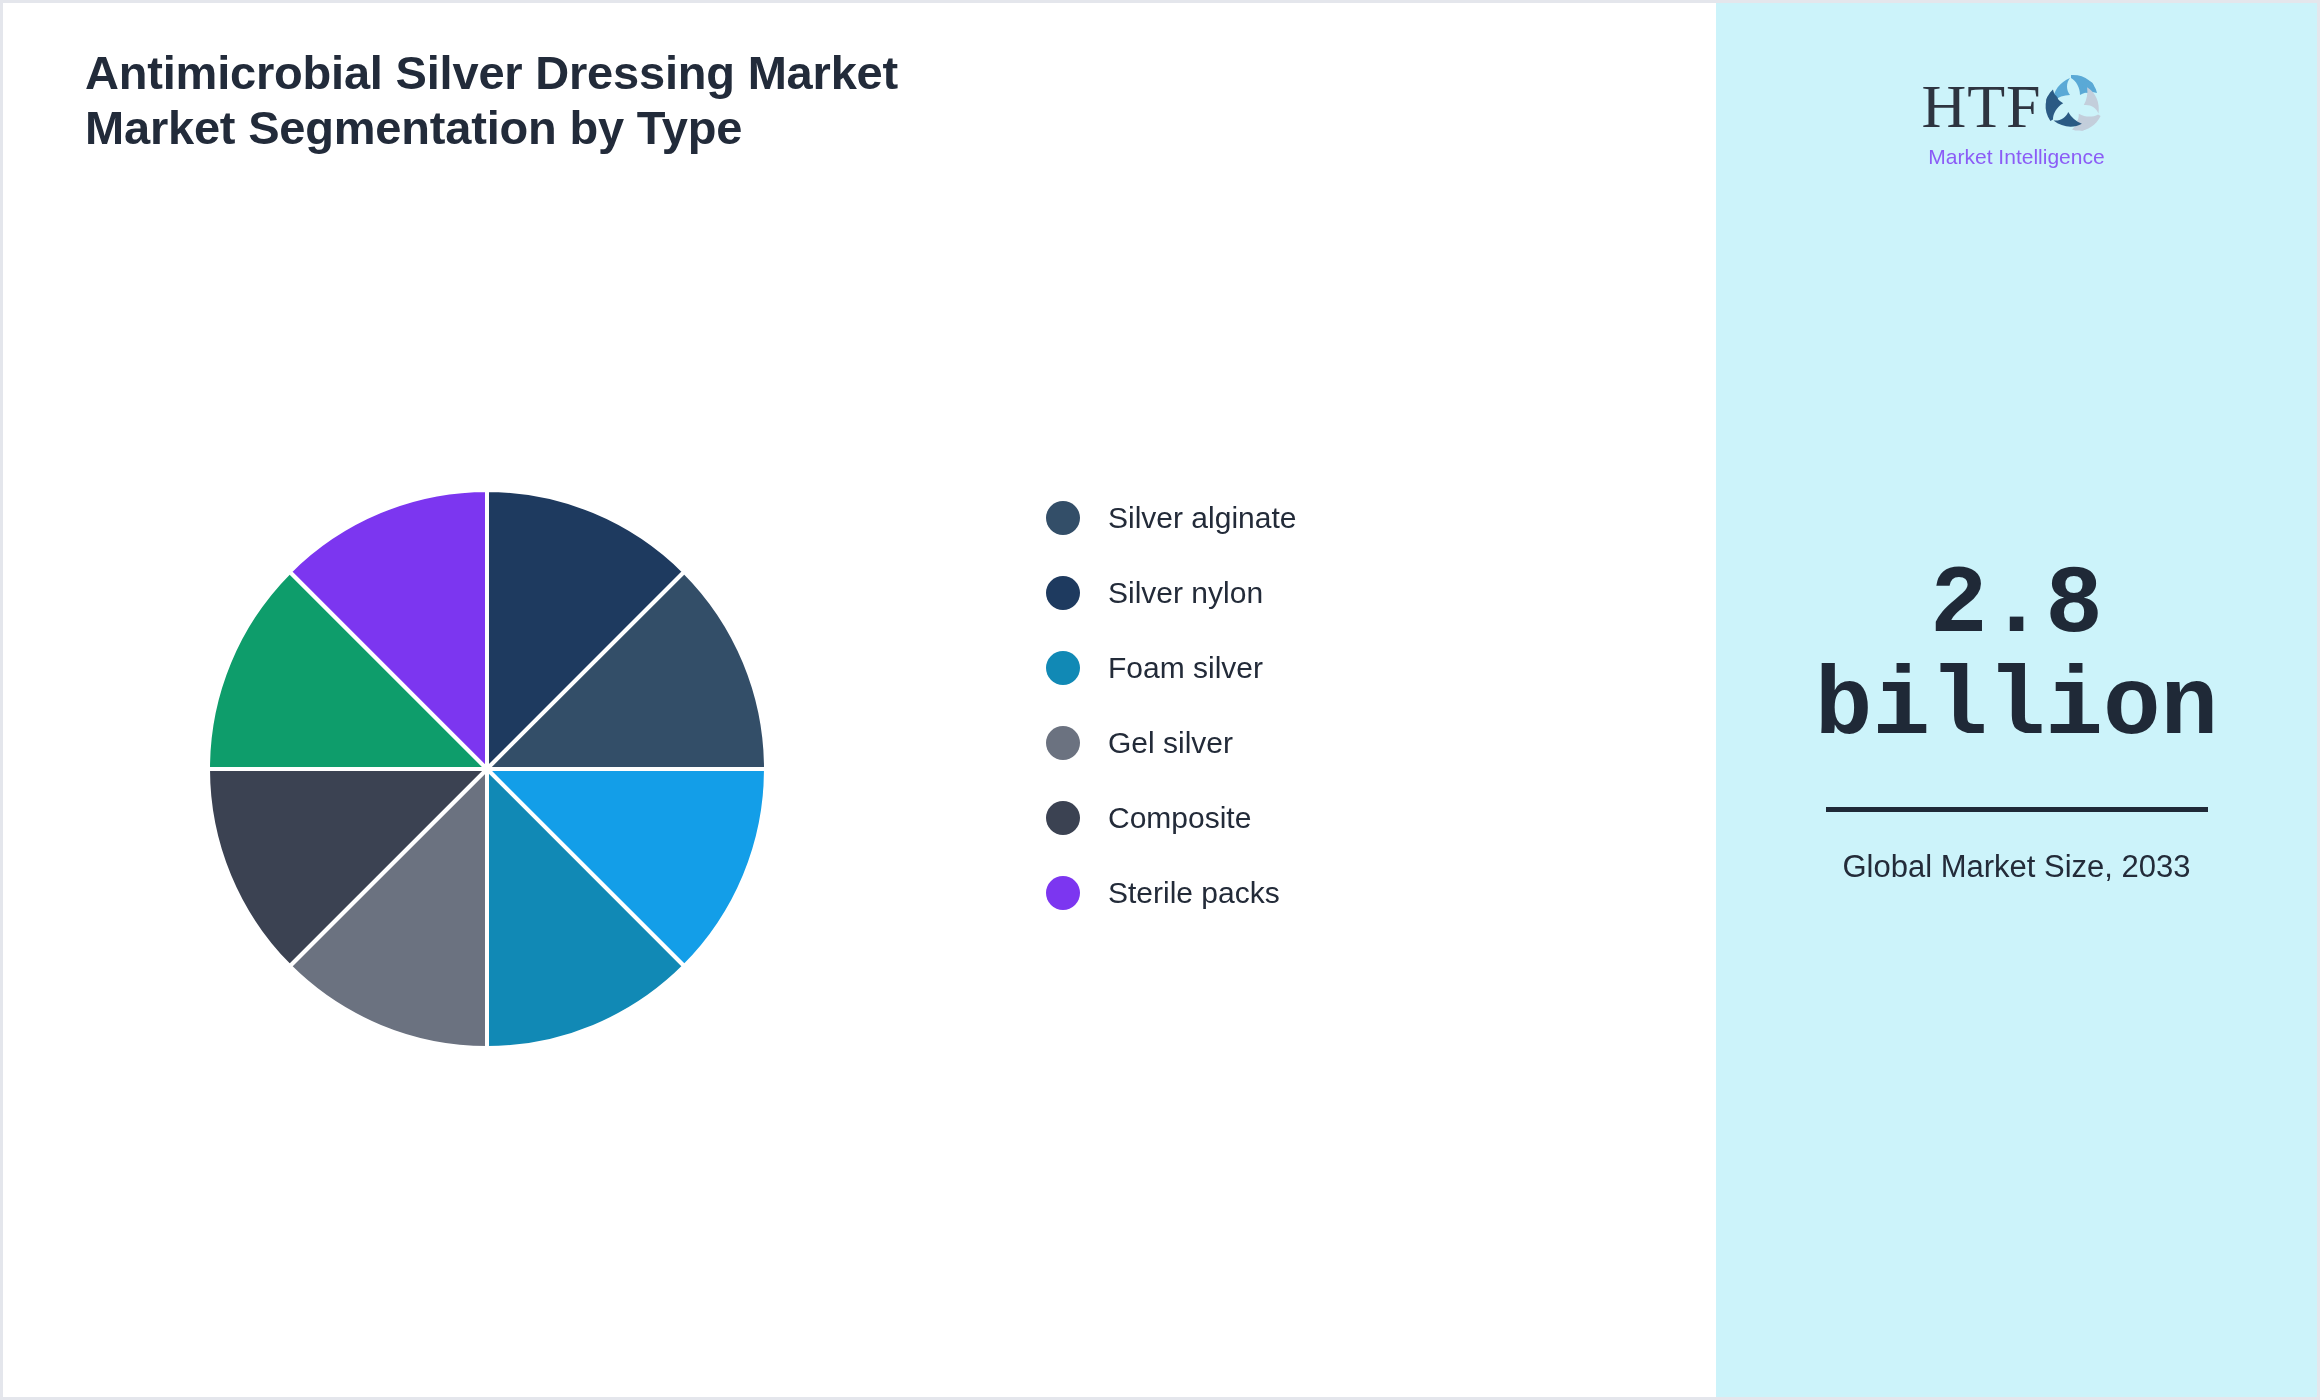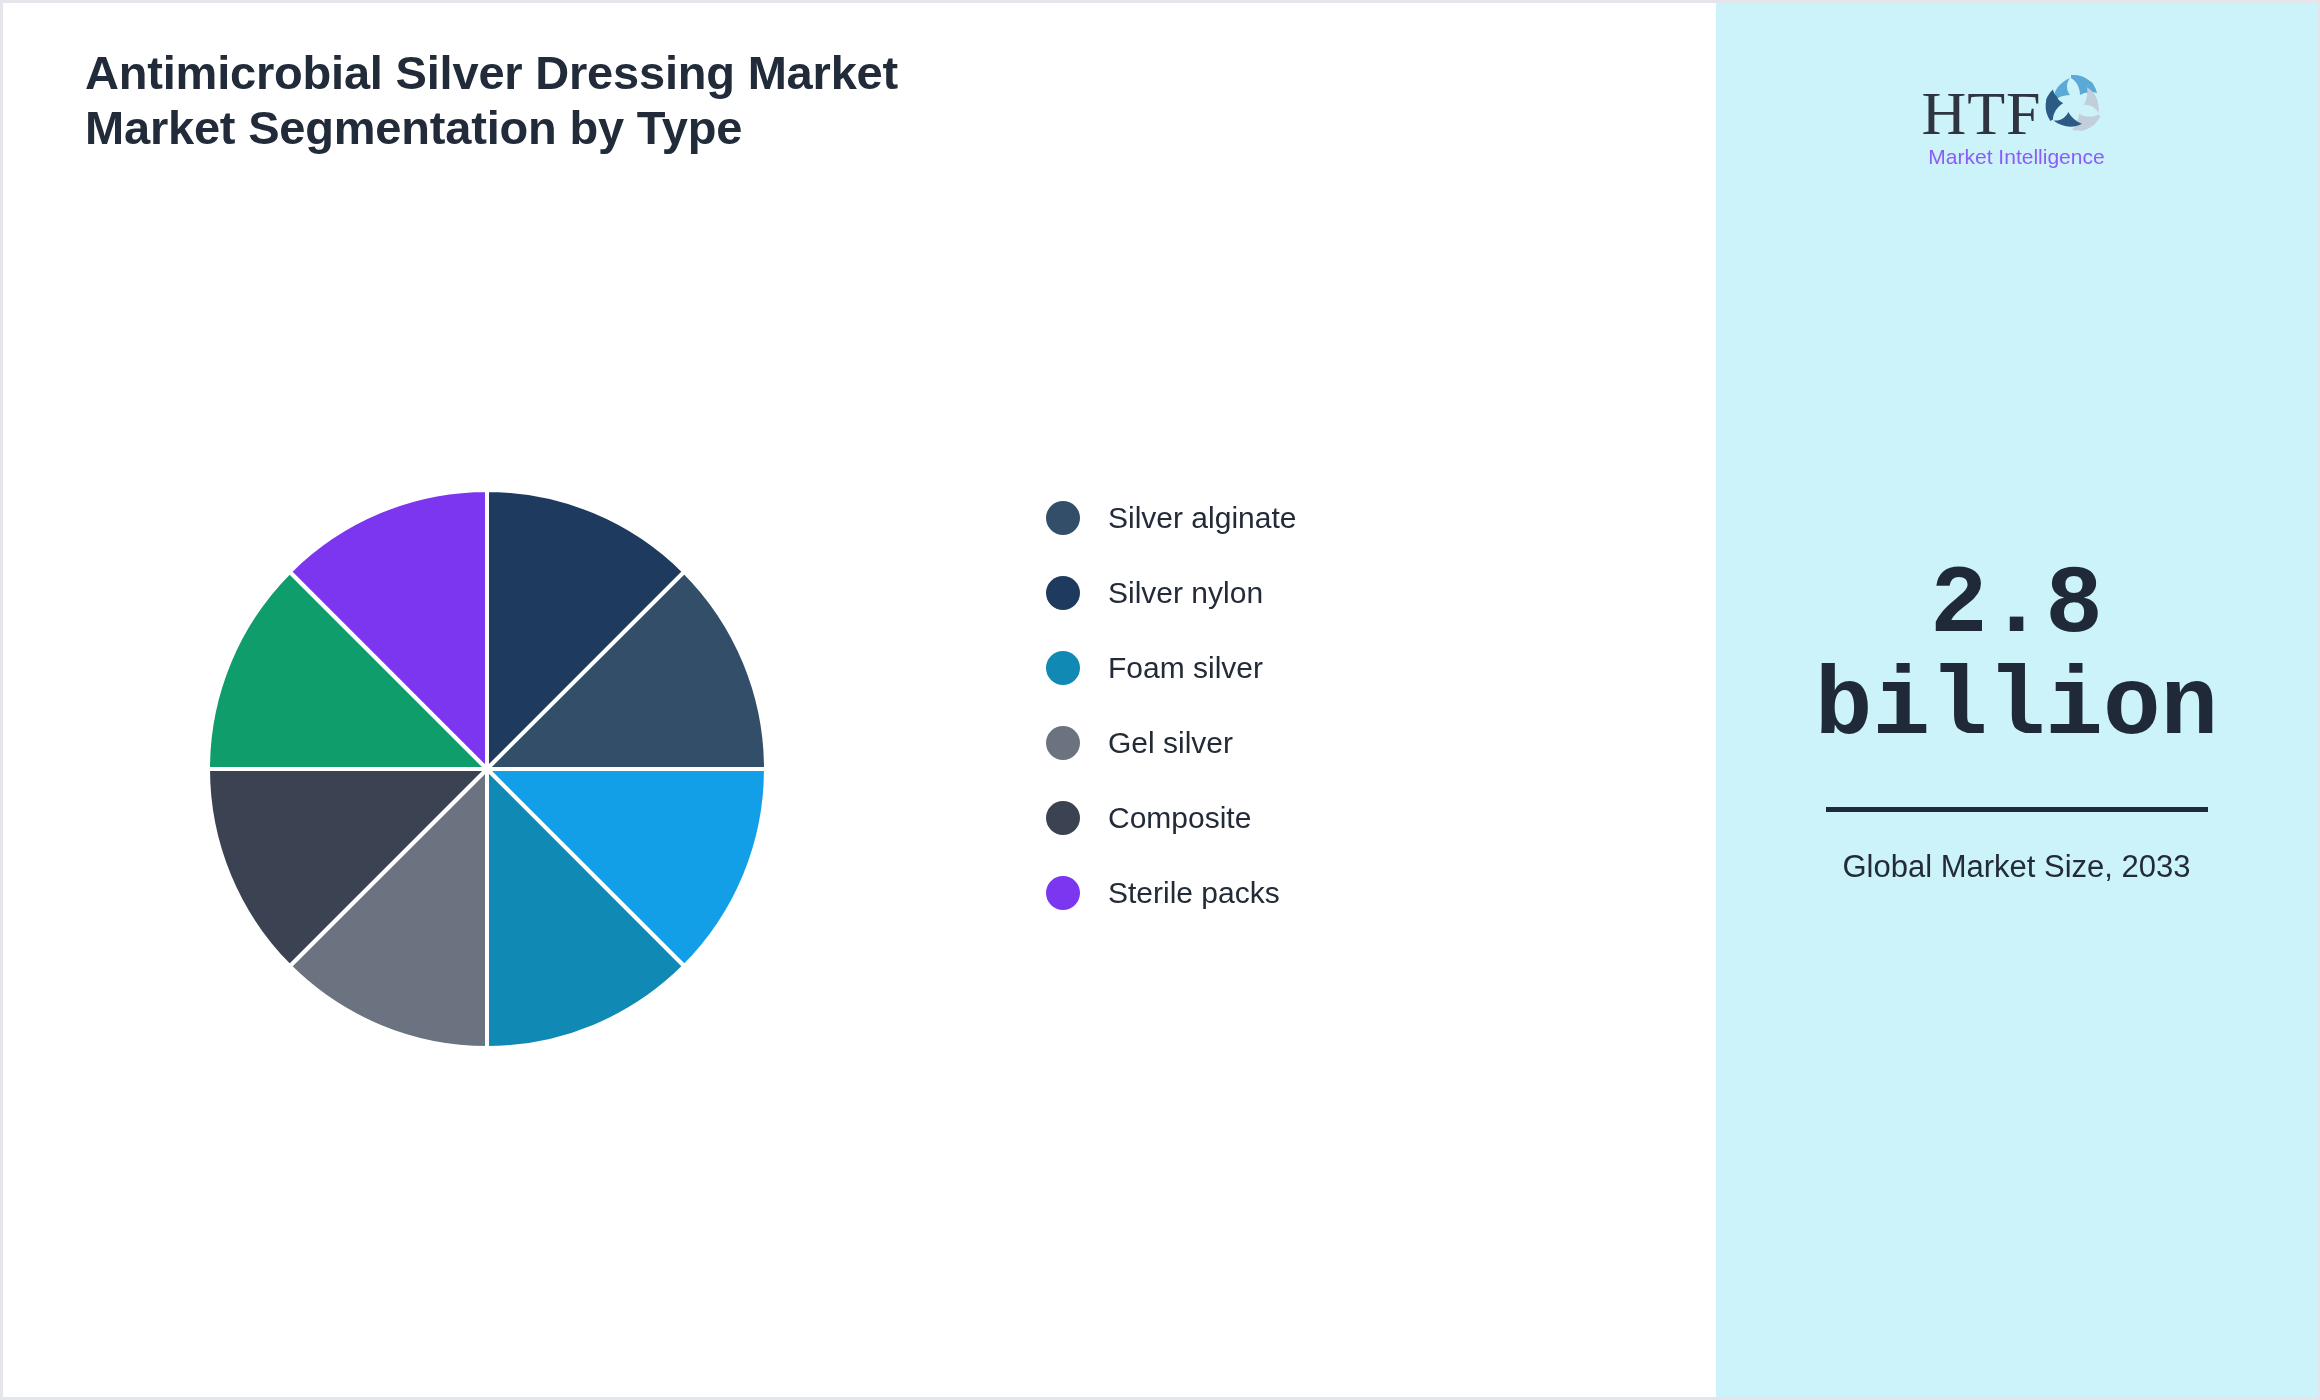--- a/index.html
+++ b/index.html
@@ -91,21 +91,21 @@
     top: 66px;
     height: 110px;
     display: flex;
     flex-direction: column;
     align-items: center;
     justify-content: flex-start;
   }
   #logo-mark {
     position: relative;
     display: flex;
-    align-items: flex-end;
+    align-items: center;
     height: 74px;
   }
   #logo-htf {
     font-family: "Liberation Serif", serif;
     font-size: 62px;
     line-height: 0.95;
     color: #2e3440;
     letter-spacing: 1px;
   }
   #logo-swirl { margin-left: -6px; margin-bottom: 4px; }

